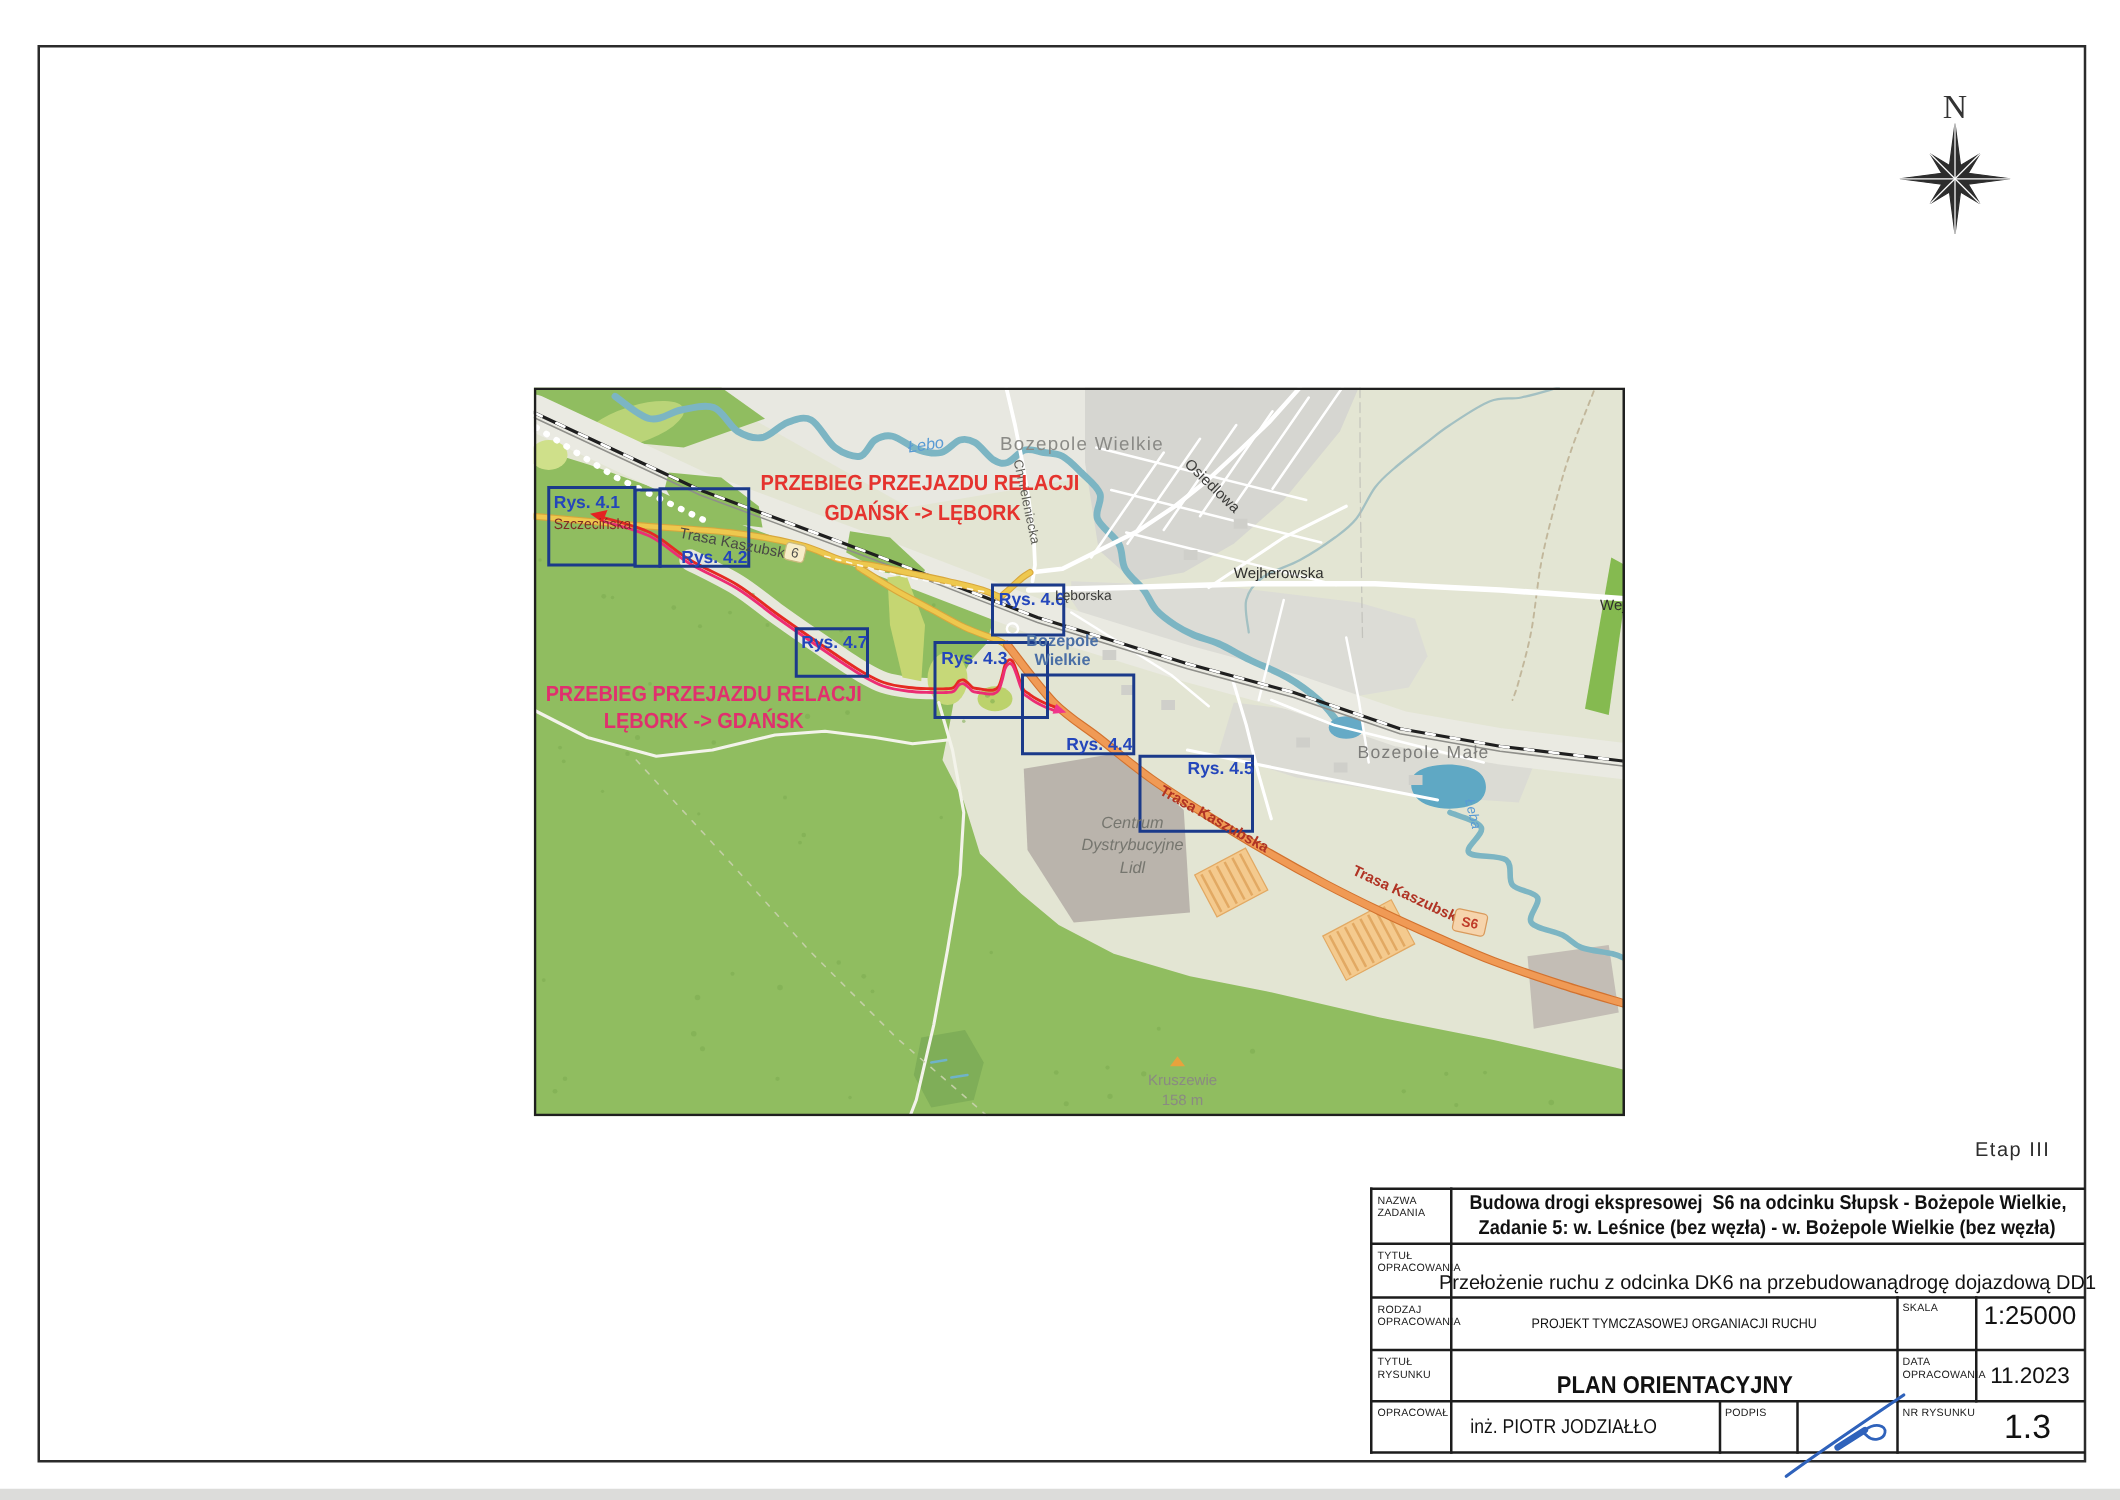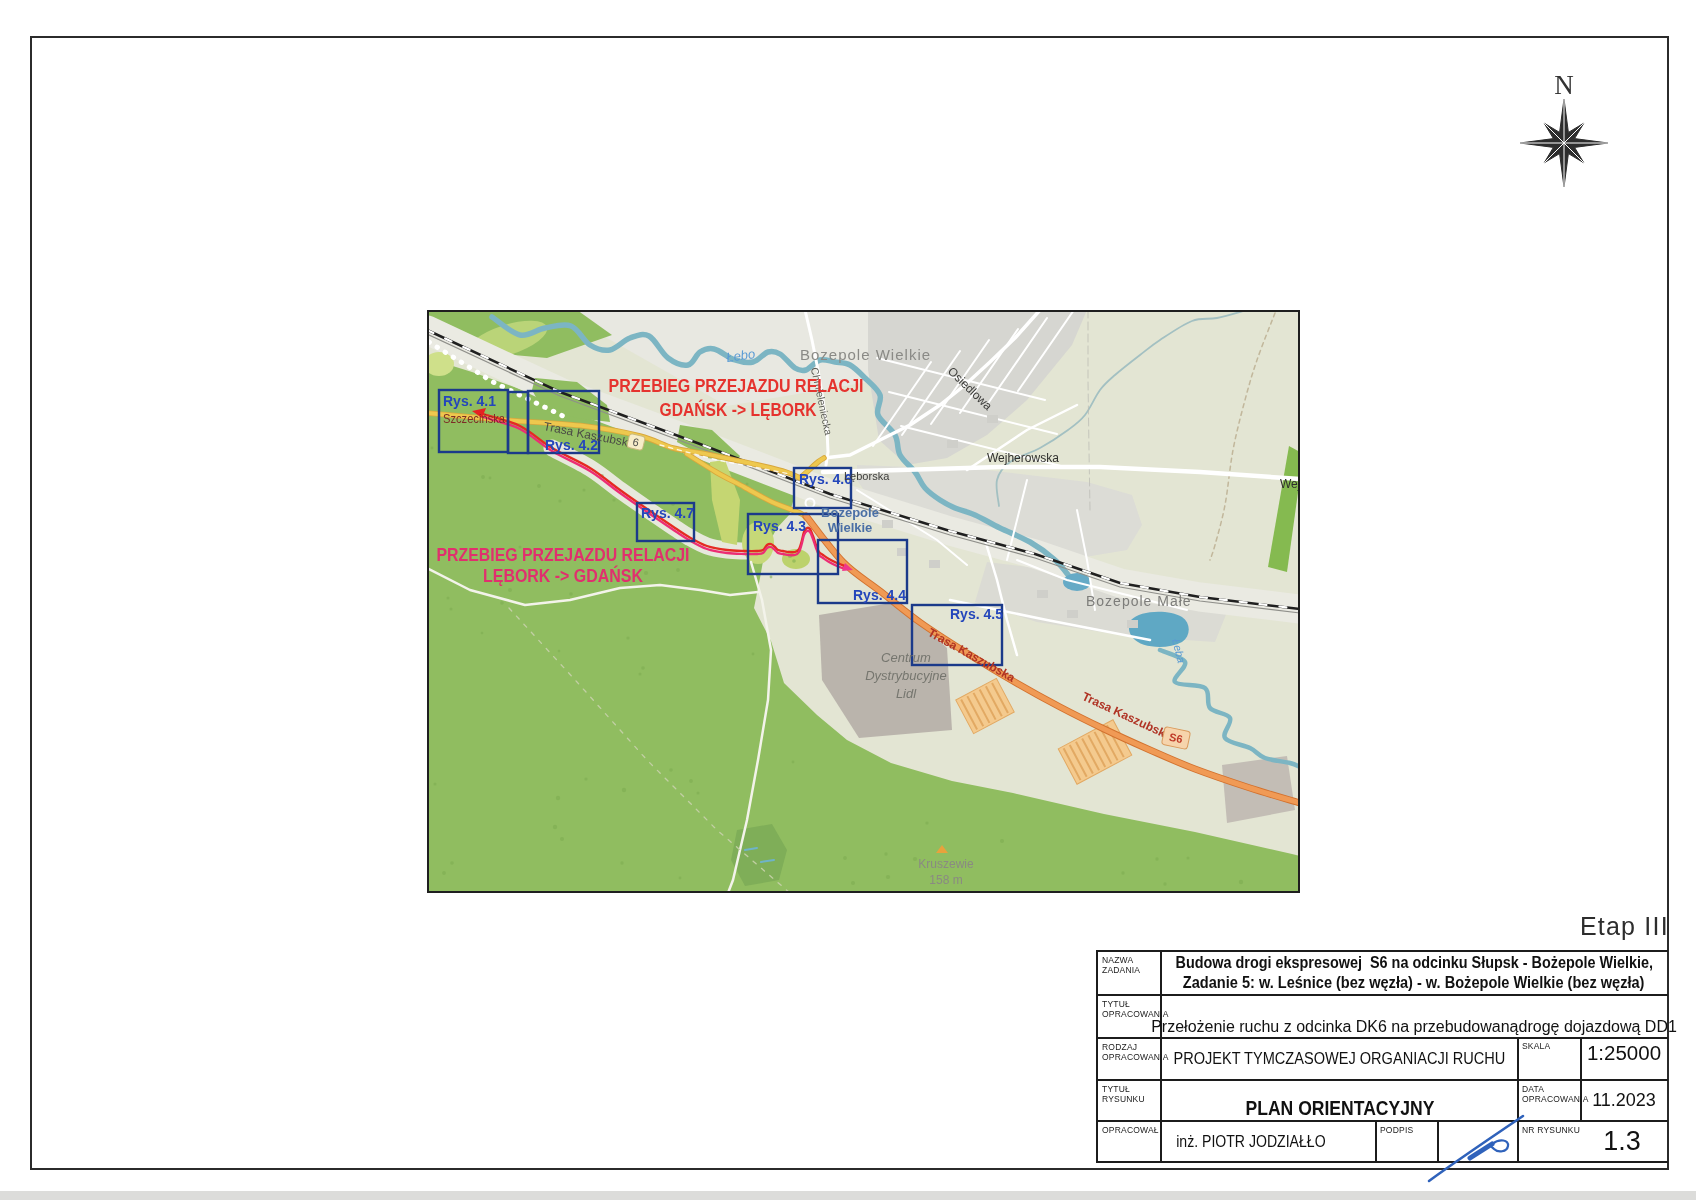--- a/index.html
+++ b/index.html
@@ -1,21 +1,21 @@
 <!DOCTYPE html>
 <html><head>
 <meta charset="utf-8">
 <style>
   html,body{margin:0;padding:0;}
   body{width:1696px;height:1200px;position:relative;background:#ffffff;
        font-family:"Liberation Sans", sans-serif;overflow:hidden;}
   .abs{position:absolute;}
   .pageborder{left:30px;top:36px;width:1635px;height:1130px;border:2px solid #2b2b2b;}
   .graybar{left:0;top:1191px;width:1696px;height:9px;background:#dcdcda;}
-  .etap{left:1580px;top:912px;width:90px;font-size:25px;color:#2d2d2d;letter-spacing:1.2px;}
+  .etap{left:1580px;top:912px;width:90px;font-size:16px;color:#2d2d2d;letter-spacing:1.2px;}
   
   .hl,.vl{background:#1c1c1c;}
   
   .lab{font-size:8.5px;color:#1a1a1a;line-height:10px;letter-spacing:0.2px;}
   .ct{color:#111;border-radius:11px;}
 </style>
 </head>
 <body>
 <div class="abs pageborder"></div>
 <div class="abs graybar"></div>
@@ -33,21 +33,21 @@
 <div class="abs vl" style="left:1375px;top:1120px;width:2px;height:43px"></div>
 <div class="abs vl" style="left:1437px;top:1120px;width:2px;height:43px"></div>
 <div class="abs ct" style="left:1162px;top:952px;width:504px;height:42px;display:flex;flex-direction:column;justify-content:center;align-items:center;text-align:center;font-weight:bold;font-size:16px;line-height:20px;white-space:nowrap;">
     <div style="transform:scaleX(0.9)">Budowa drogi ekspresowej&nbsp; S6 na odcinku Słupsk - Bożepole Wielkie,</div>
     <div style="transform:scaleX(0.91)">Zadanie 5: w. Leśnice (bez węzła) - w. Bożepole Wielkie (bez węzła)</div>
   </div>
 <div class="abs ct" style="left:1162px;top:996px;width:504px;height:41px;display:flex;flex-direction:row;justify-content:center;align-items:flex-end;text-align:center;font-size:16px;line-height:20px;white-space:nowrap;">
     <div>Przełożenie ruchu z odcinka DK6 na przebudowaną</div>
     <div>drogę dojazdową DD1</div>
   </div>
-<div class="abs ct" style="left:1162px;top:1039px;width:355px;height:40px;display:flex;flex-direction:column;justify-content:center;align-items:center;font-size:16px;white-space:nowrap;">
+<div class="abs ct" style="left:1162px;top:1039px;width:355px;height:40px;display:flex;flex-direction:column;justify-content:center;align-items:center;font-size:11px;white-space:nowrap;">
     <div style="transform:scaleX(0.91)">PROJEKT TYMCZASOWEJ ORGANIACJI RUCHU</div>
   </div>
 <div class="abs ct" style="left:1582px;top:1039px;width:84px;height:27px;display:flex;flex-direction:column;justify-content:center;align-items:center;text-align:center;font-size:20.5px;">1:25000</div>
 <div class="abs ct" style="left:1162px;top:1081px;width:355px;height:39px;display:flex;flex-direction:column;justify-content:flex-end;align-items:center;text-align:center;font-weight:bold;font-size:19.5px;white-space:nowrap;">
     <div style="transform:scaleX(0.9)">PLAN ORIENTACYJNY</div>
   </div>
 <div class="abs ct" style="left:1582px;top:1081px;width:84px;height:39px;display:flex;flex-direction:column;justify-content:center;align-items:center;text-align:center;font-size:18px;">11.2023</div>
 <div class="abs ct" style="left:1162px;top:1122px;width:177px;height:39px;display:flex;flex-direction:column;justify-content:center;align-items:center;text-align:center;font-size:16px;white-space:nowrap;">
     <div style="transform:scaleX(0.88)">inż. PIOTR JODZIAŁŁO</div>
   </div>

